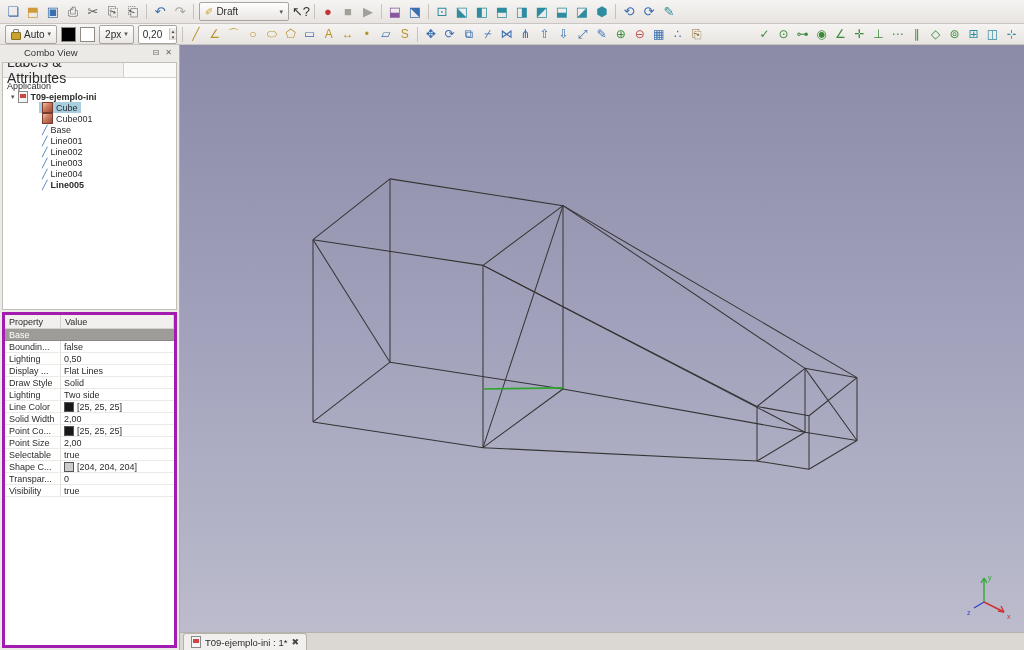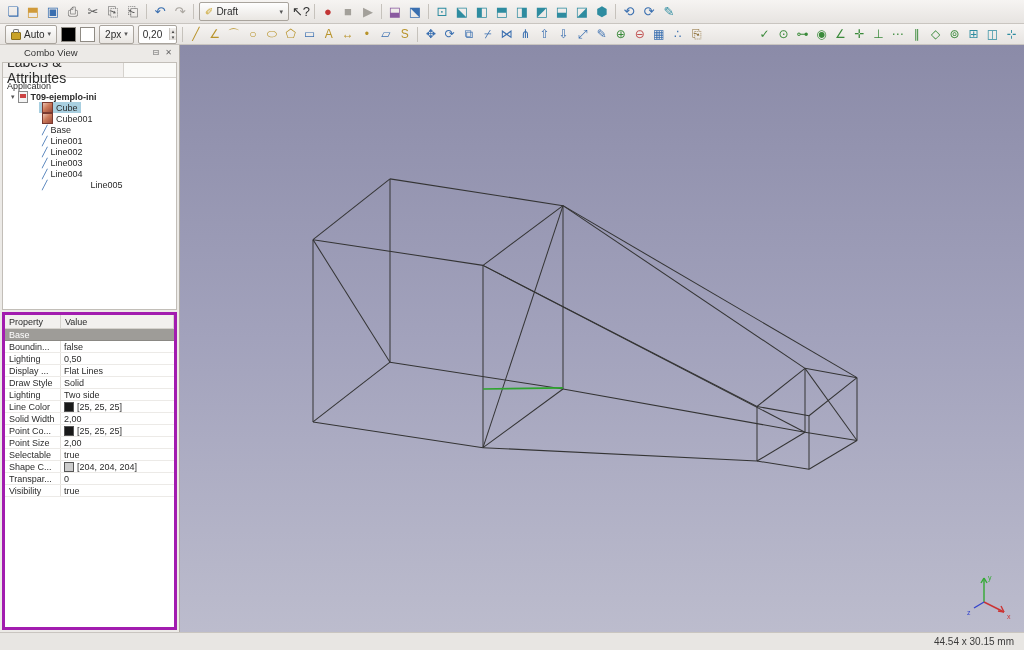--- a/index.html
+++ b/index.html
@@ -47,21 +47,21 @@
   .tree-header .hcell{display:flex;align-items:center;padding:0 4px;border-right:1px solid #d5d2cd;
                       font-size:14px;width:112px;background:#f2f0ee;}
   .tree-body{flex:1;padding:2px 0;font-size:9px;}
   .tree-app{height:11px;display:flex;align-items:center;padding-left:4px;}
   .tree-doc{height:11px;display:flex;align-items:center;gap:3px;padding-left:8px;}
   .expander{font-size:7px;color:#555;}
   .doc-label{font-weight:bold;}
   .tree-row{height:11px;display:flex;align-items:center;padding-left:36px;}
   .tree-sel{display:flex;align-items:center;gap:3px;padding:0 3px;height:11px;}
   .tree-sel.selected{background:#a8cfe0;}
-  .tree-label.bold{font-weight:normal;margin-left:40px;}
+  .tree-label.bold{font-weight:bold;}
   .mini-doc{display:inline-block;width:8px;height:10px;background:#f4f4f4;border:1px solid #8a8a8a;position:relative;flex:0 0 auto;}
   .mini-doc::after{content:"";position:absolute;left:1px;top:2px;right:1px;height:4px;background:#cc4444;}
   .mini-cube{display:inline-block;width:9px;height:9px;flex:0 0 auto;
              background:linear-gradient(135deg,#e8c0b0 0%,#cc7a5a 45%,#9a4a3a 100%);border:1px solid #7a3a30;}
   .mini-line{color:#3a6fb0;font-size:9px;font-weight:bold;flex:0 0 auto;}
 
   
   .prop-wrap{flex:1 1 auto;background:#fff;border:3px solid #a21caf;margin:0 2px 2px;min-height:0;
              display:flex;flex-direction:column;overflow:hidden;}
   .prop-header{display:grid;grid-template-columns:56px 1fr;height:13px;background:#f2f0ee;
@@ -421,19 +421,23 @@
             <line x1="20" y1="8" x2="23" y2="13" stroke="#33aa33" stroke-width="1.4"></line>
             <line x1="20" y1="32" x2="40" y2="42" stroke="#cc3333" stroke-width="1.4"></line>
             <line x1="40" y1="42" x2="34" y2="41" stroke="#cc3333" stroke-width="1.4"></line>
             <line x1="40" y1="42" x2="37" y2="36" stroke="#cc3333" stroke-width="1.4"></line>
             <line x1="20" y1="32" x2="10" y2="38" stroke="#3344cc" stroke-width="1.4"></line>
             <text x="24" y="10" fill="#33aa33" font-size="7">y</text>
             <text x="43" y="49" fill="#cc3333" font-size="7">x</text>
             <text x="3" y="45" fill="#3344cc" font-size="7">z</text>
           </svg>
       </div>
+      <div class="mdi-bar">
+        <div class="mdi-tab">
+          <span class="mini-doc"></span>
+          <span>T09-ejemplo-ini : 1*</span>
+          <span class="mdi-close">✖</span>
+        </div>
+      </div>
     </div>
   </div>
 
-  <div class="statusbar">
-    <span>44.54 x 30.15 mm</span>
-  </div>
 </div>
 
 </body></html>

